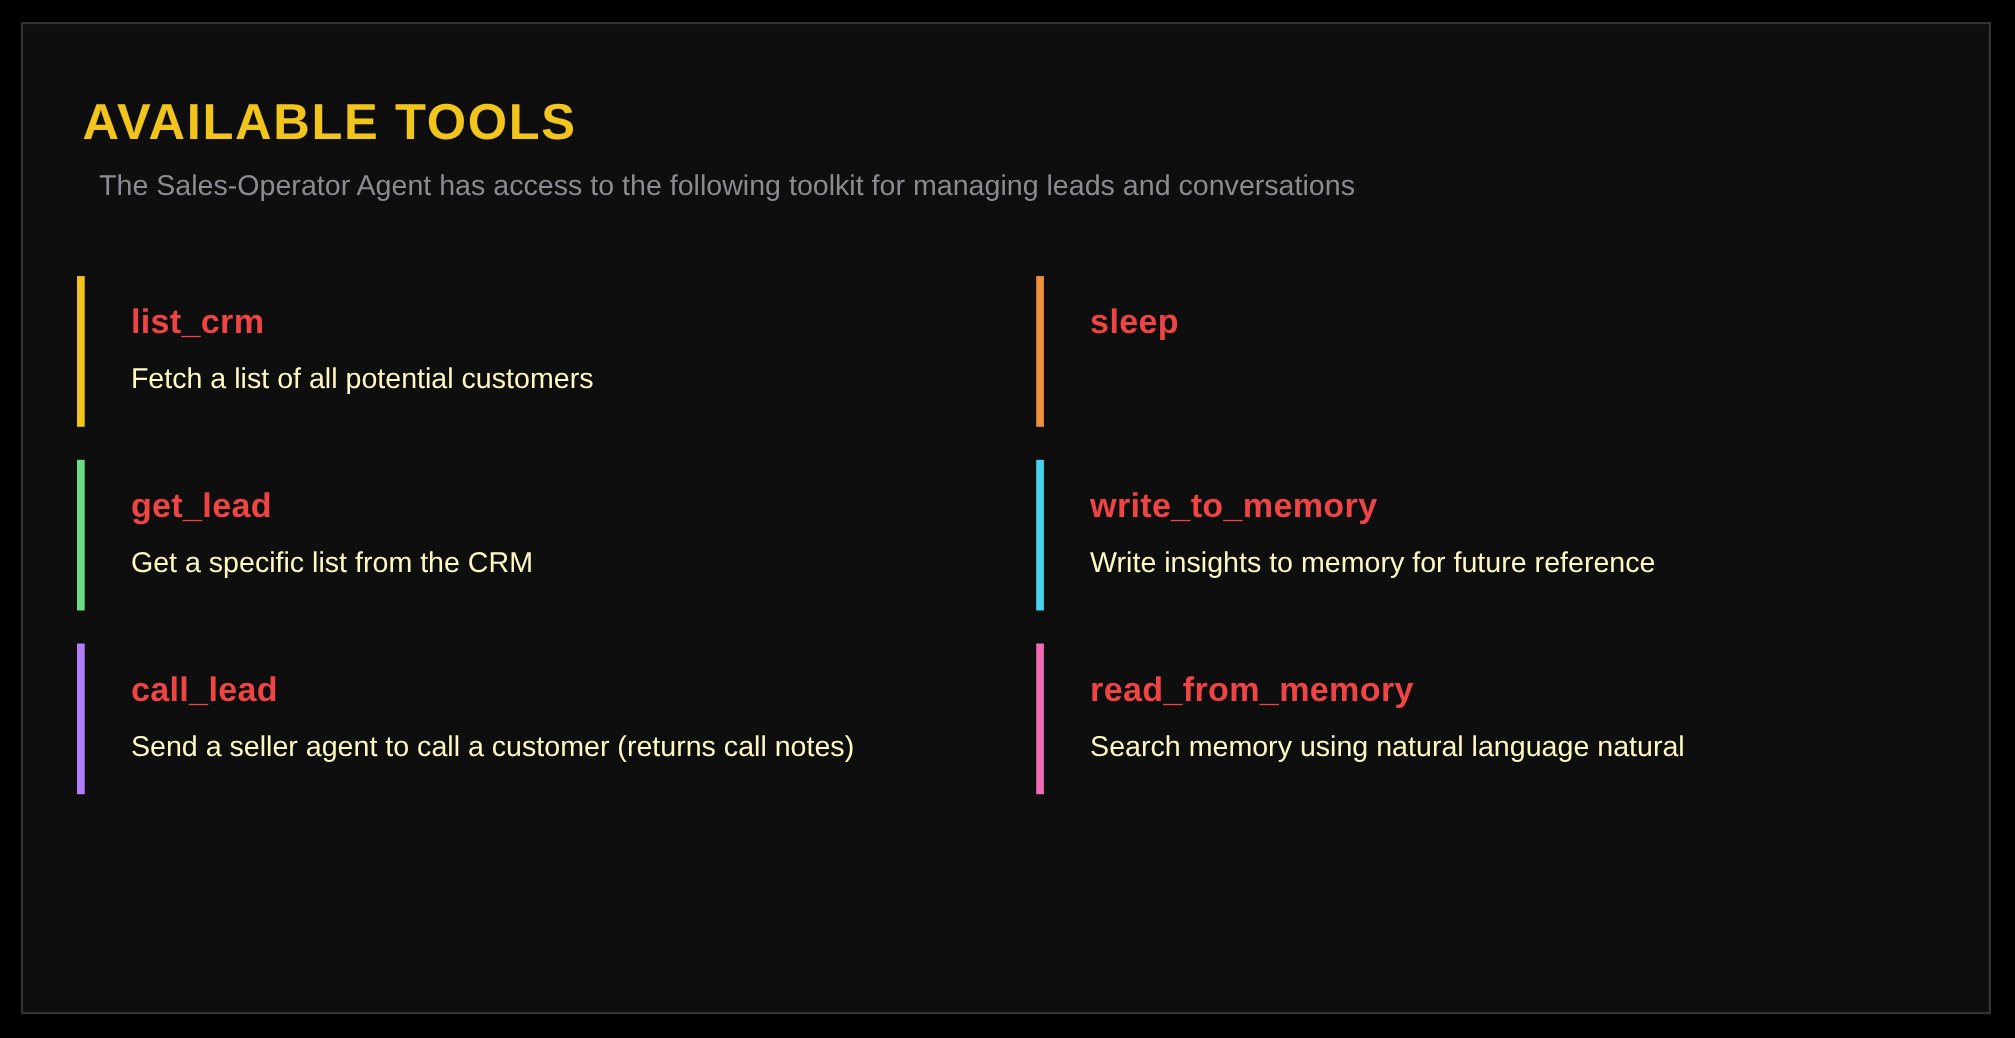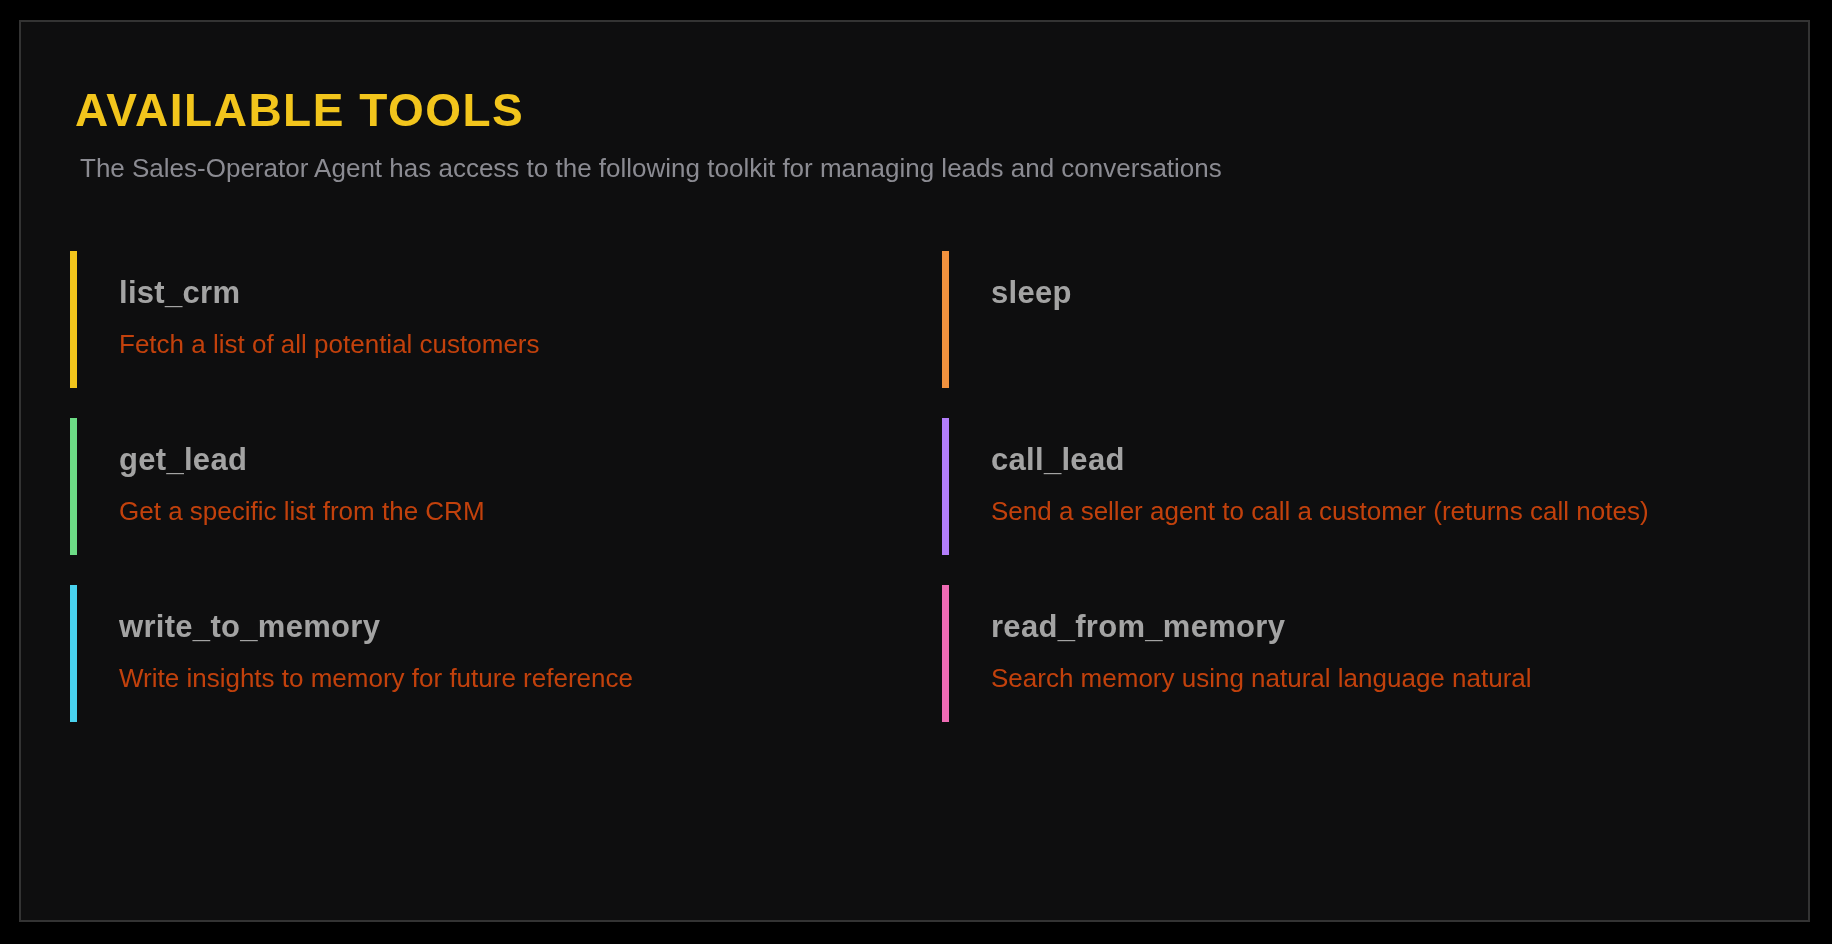--- a/index.html
+++ b/index.html
@@ -29,21 +29,21 @@
   }
   .page-title {
     margin: 20px 0 0 5px;
     font-size: 46px;
     line-height: 52px;
     font-weight: 800;
     letter-spacing: 1.5px;
     color: #f2c51c;
   }
   .page-subtitle {
-    margin: 16px 0 0 10px;
+    margin: 16px 0 0 20px;
     font-size: 26px;
     line-height: 33px;
     font-weight: 400;
     color: #8b8b92;
   }
   .tools-grid {
     margin-top: 66px;
     display: grid;
     grid-template-columns: 872px 1fr;
     grid-auto-rows: 137px;
@@ -53,29 +53,29 @@
     position: relative;
     box-sizing: border-box;
     min-height: 137px;
     padding: 22px 10px 0 42px;
     border-left: 7px solid #888888;
   }
   .tool-name {
     font-size: 31px;
     line-height: 40px;
     font-weight: 700;
-    color: #a3a3a3;
+    color: #ef4444;
     letter-spacing: 0.3px;
   }
   .tool-desc {
     margin-top: 15px;
     font-size: 26px;
     line-height: 32px;
     font-weight: 400;
-    color: #c2410c;
+    color: #fef9c3;
   }
 </style>
 </head>
 <body>
 
 <div class="stage">
   <div class="panel">
 
     <h1 class="page-title" style="color: rgb(242, 197, 28);">AVAILABLE TOOLS</h1>
 
@@ -89,28 +89,28 @@
       </div>
       <div class="tool-card" style="border-left-color: rgb(241, 145, 62);">
         <div class="tool-name">sleep</div>
       </div>
 
 
       <div class="tool-card" style="border-left-color: rgb(108, 219, 133);">
         <div class="tool-name">get_lead</div>
         <div class="tool-desc">Get a specific list from the CRM</div>
       </div>
+      <div class="tool-card" style="border-left-color: rgb(73, 210, 238);">
+        <div class="tool-name">write_to_memory</div>
+        <div class="tool-desc">Write insights to memory for future reference</div>
+      </div>
+
       <div class="tool-card" style="border-left-color: rgb(178, 125, 250);">
         <div class="tool-name">call_lead</div>
         <div class="tool-desc">Send a seller agent to call a customer (returns call notes)</div>
-      </div>
-
-      <div class="tool-card" style="border-left-color: rgb(73, 210, 238);">
-        <div class="tool-name">write_to_memory</div>
-        <div class="tool-desc">Write insights to memory for future reference</div>
       </div>
       <div class="tool-card" style="border-left-color: rgb(239, 107, 180);">
         <div class="tool-name">read_from_memory</div>
         <div class="tool-desc">Search memory using natural language natural</div>
       </div>
 
     </div>
   </div>
 </div>
 

